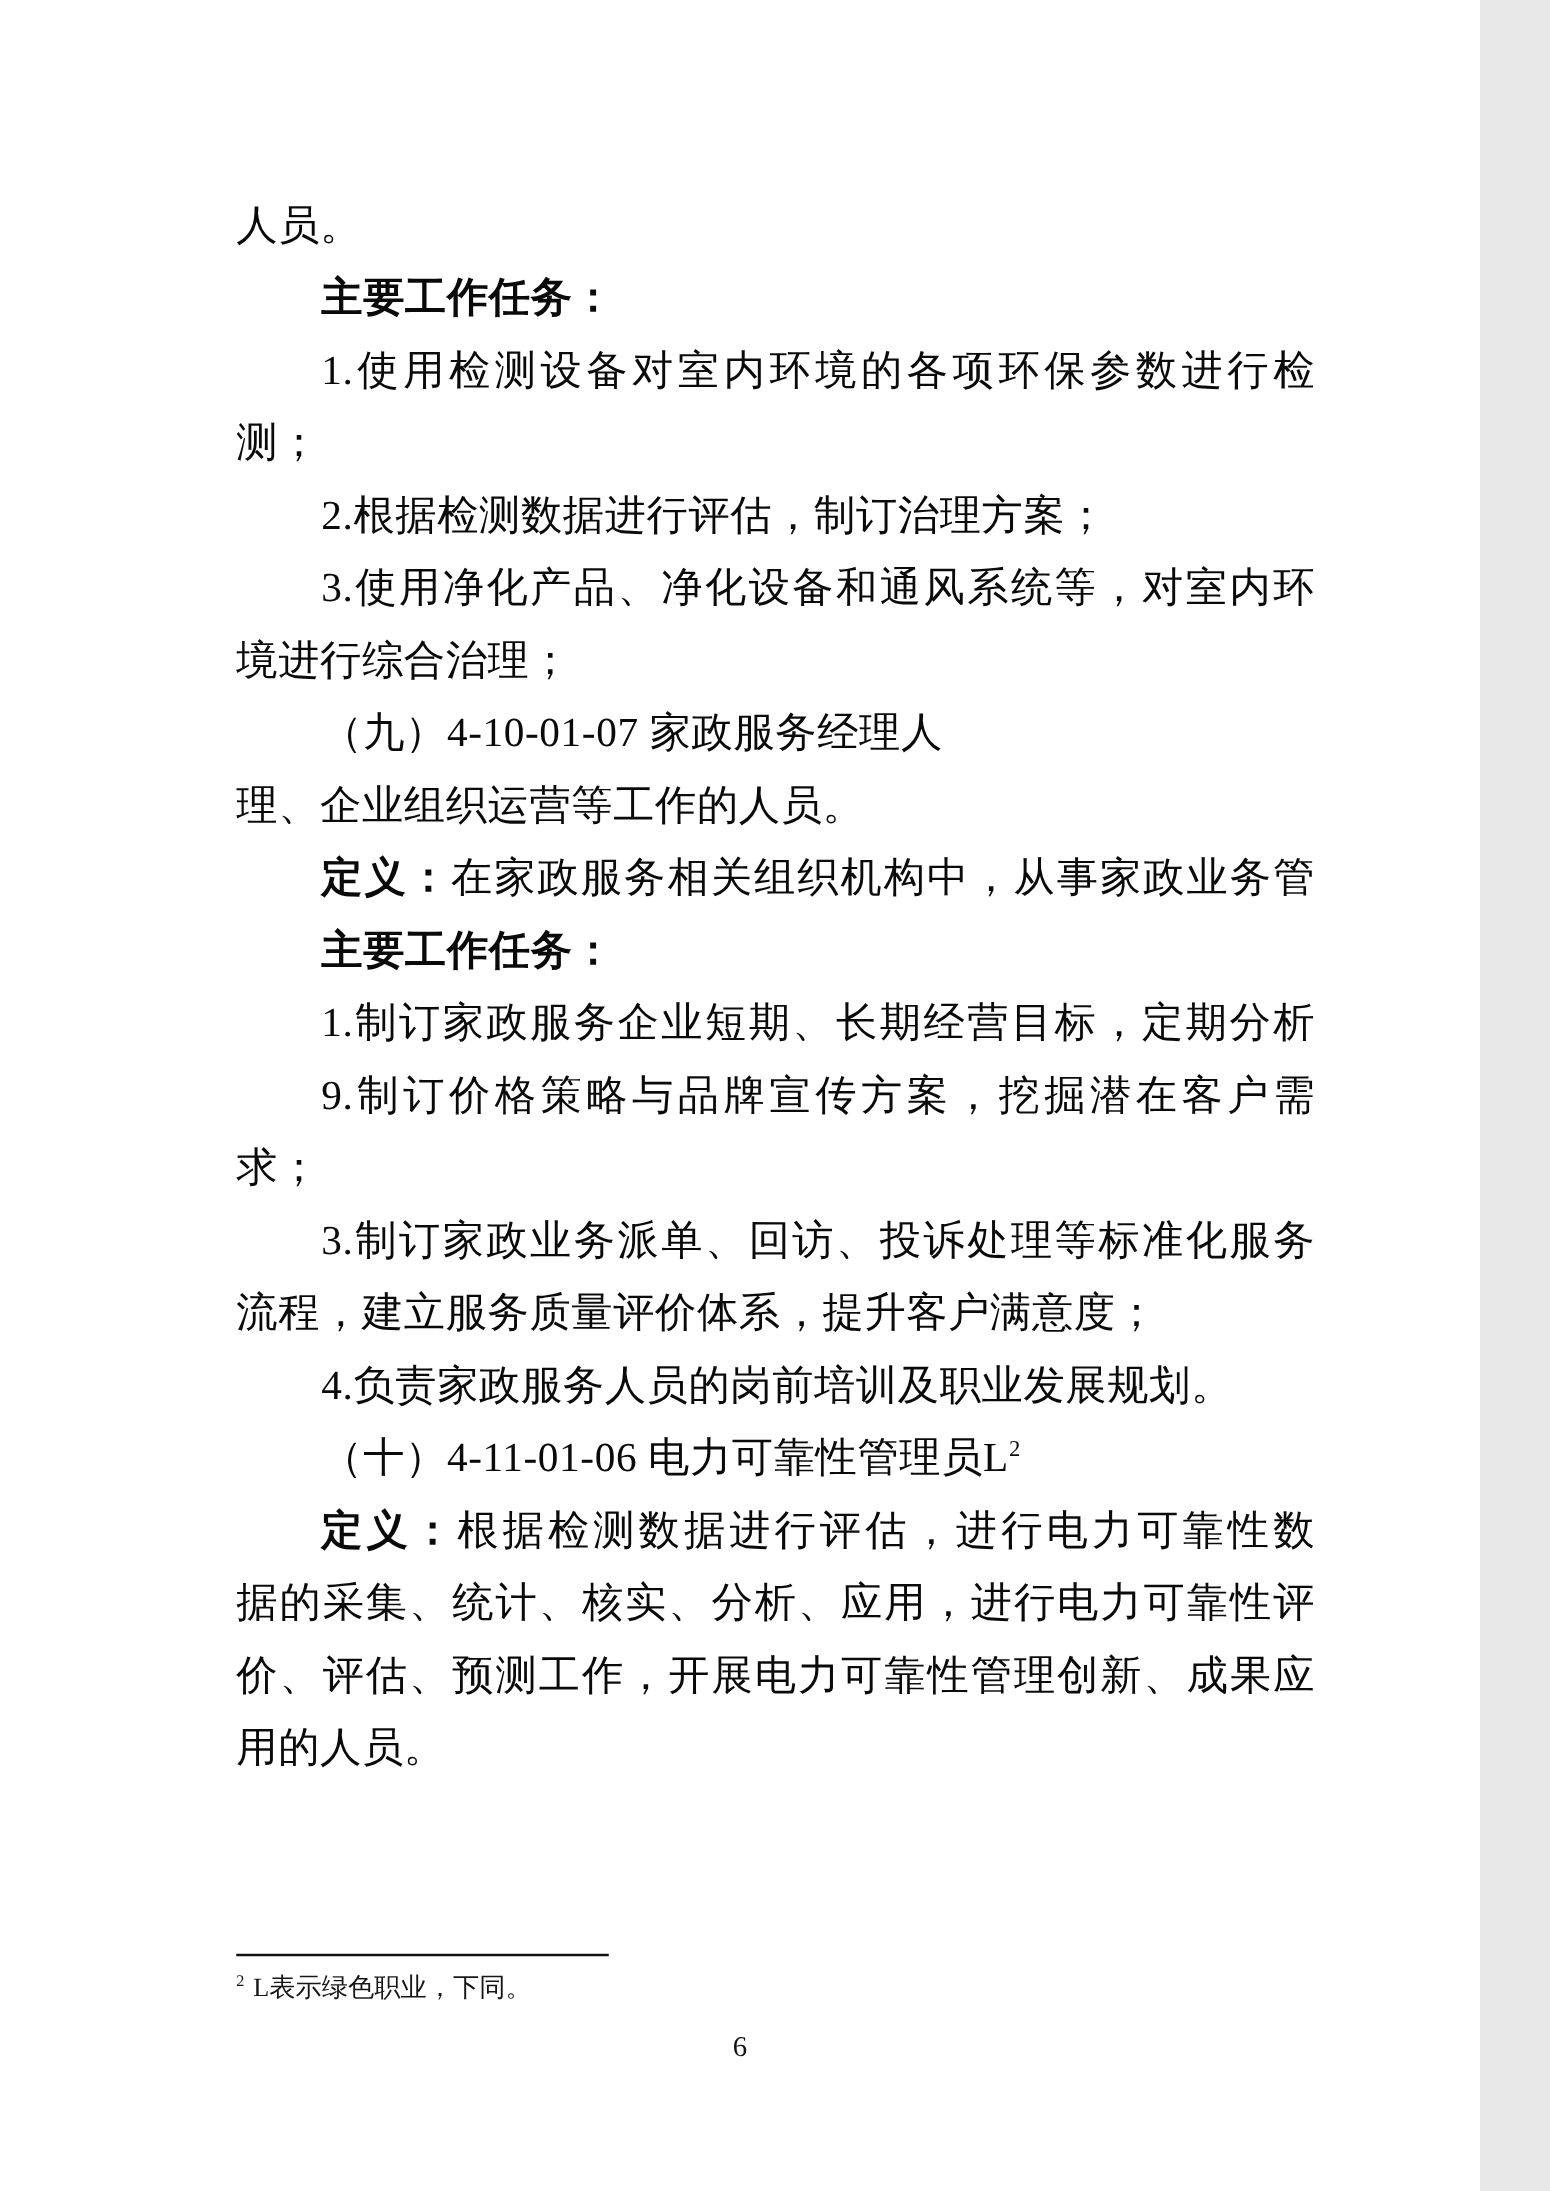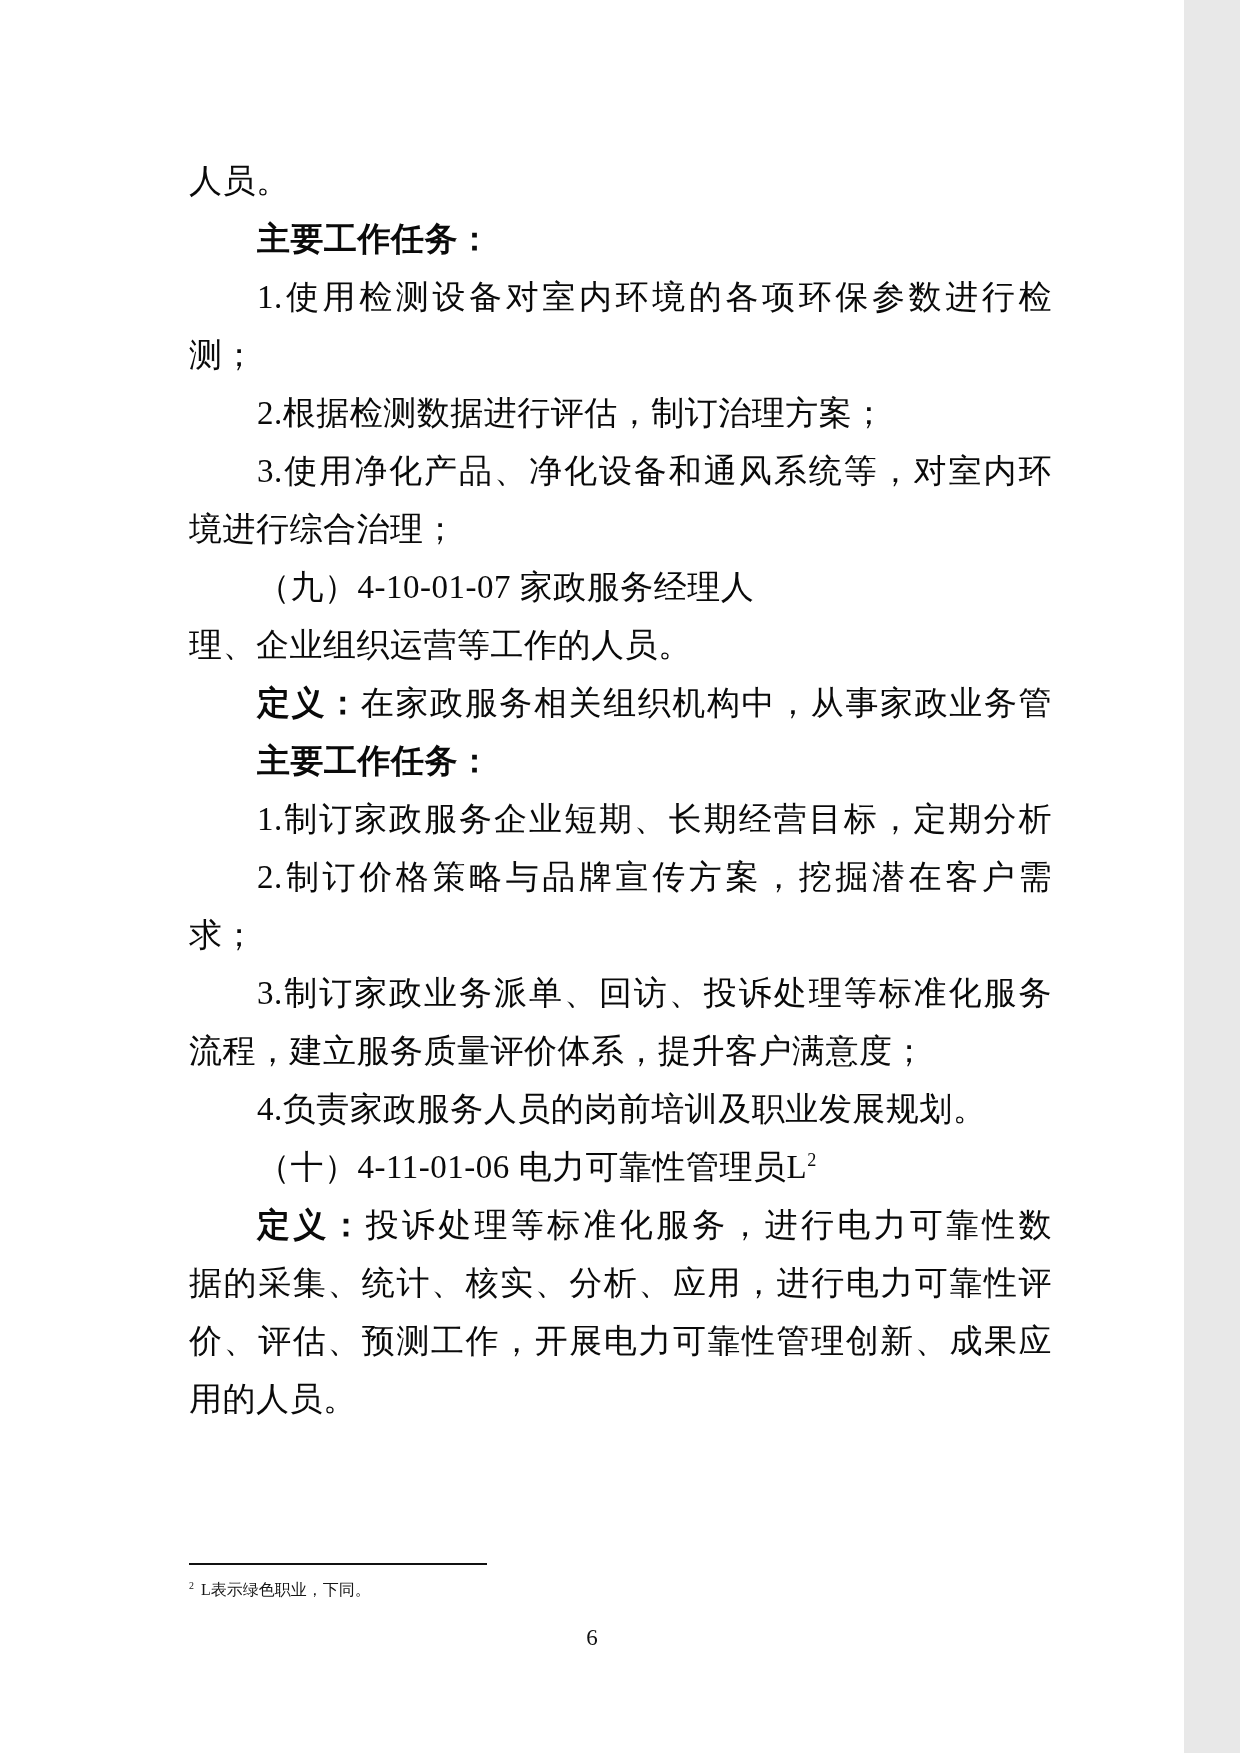--- a/index.html
+++ b/index.html
@@ -50,21 +50,21 @@
     left: 189px;
     top: 1563px;
     width: 298px;
     border-top: 2px solid #111;
   }
   .footnote {
     position: absolute;
     left: 189px;
     top: 1574px;
     width: 863px;
-    font-size: 16px;
+    font-size: 21px;
     line-height: 32px;
     color: #161616;
   }
   .footnote sup {
     font-size: 0.62em;
     vertical-align: super;
     line-height: 0;
     margin-right: 7px;
   }
   .page-number {
@@ -88,27 +88,27 @@
       <div class="line indent justify"><span>1.使用检测设备对室内环境的各项环保参数进行检</span></div>
       <div class="line"><span>测；</span></div>
       <div class="line indent"><span>2.根据检测数据进行评估，制订治理方案；</span></div>
       <div class="line indent justify"><span>3.使用净化产品、净化设备和通风系统等，对室内环</span></div>
       <div class="line"><span>境进行综合治理；</span></div>
       <div class="line indent"><span>（九）4-10-01-07 家政服务经理人</span></div>
       <div class="line"><span>理、企业组织运营等工作的人员。</span></div>
       <div class="line indent justify"><span class="bold">定义：</span><span>在家政服务相关组织机构中，从事家政业务管</span></div>
       <div class="line indent"><span class="bold">主要工作任务：</span></div>
       <div class="line indent justify"><span>1.制订家政服务企业短期、长期经营目标，定期分析</span></div>
-      <div class="line indent justify"><span>2.制订价格策略与品牌宣传方案，挖掘潜在客户需</span></div>
+      <div class="line indent justify"><span>9.制订价格策略与品牌宣传方案，挖掘潜在客户需</span></div>
       <div class="line"><span>求；</span></div>
       <div class="line indent justify"><span>3.制订家政业务派单、回访、投诉处理等标准化服务</span></div>
       <div class="line"><span>流程，建立服务质量评价体系，提升客户满意度；</span></div>
       <div class="line indent"><span>4.负责家政服务人员的岗前培训及职业发展规划。</span></div>
       <div class="line indent"><span>（十）4-11-01-06 电力可靠性管理员L</span><sup>2</sup></div>
-      <div class="line indent justify"><span class="bold">定义：</span><span>投诉处理等标准化服务，进行电力可靠性数</span></div>
+      <div class="line indent justify"><span class="bold">定义：</span><span>根据检测数据进行评估，进行电力可靠性数</span></div>
       <div class="line justify"><span>据的采集、统计、核实、分析、应用，进行电力可靠性评</span></div>
       <div class="line justify"><span>价、评估、预测工作，开展电力可靠性管理创新、成果应</span></div>
       <div class="line"><span>用的人员。</span></div>
     </div>
 
   <div class="footnote-rule"></div>
 
   <div class="footnote">
     <sup>2</sup><span>L表示绿色职业，下同。</span>
   </div>

